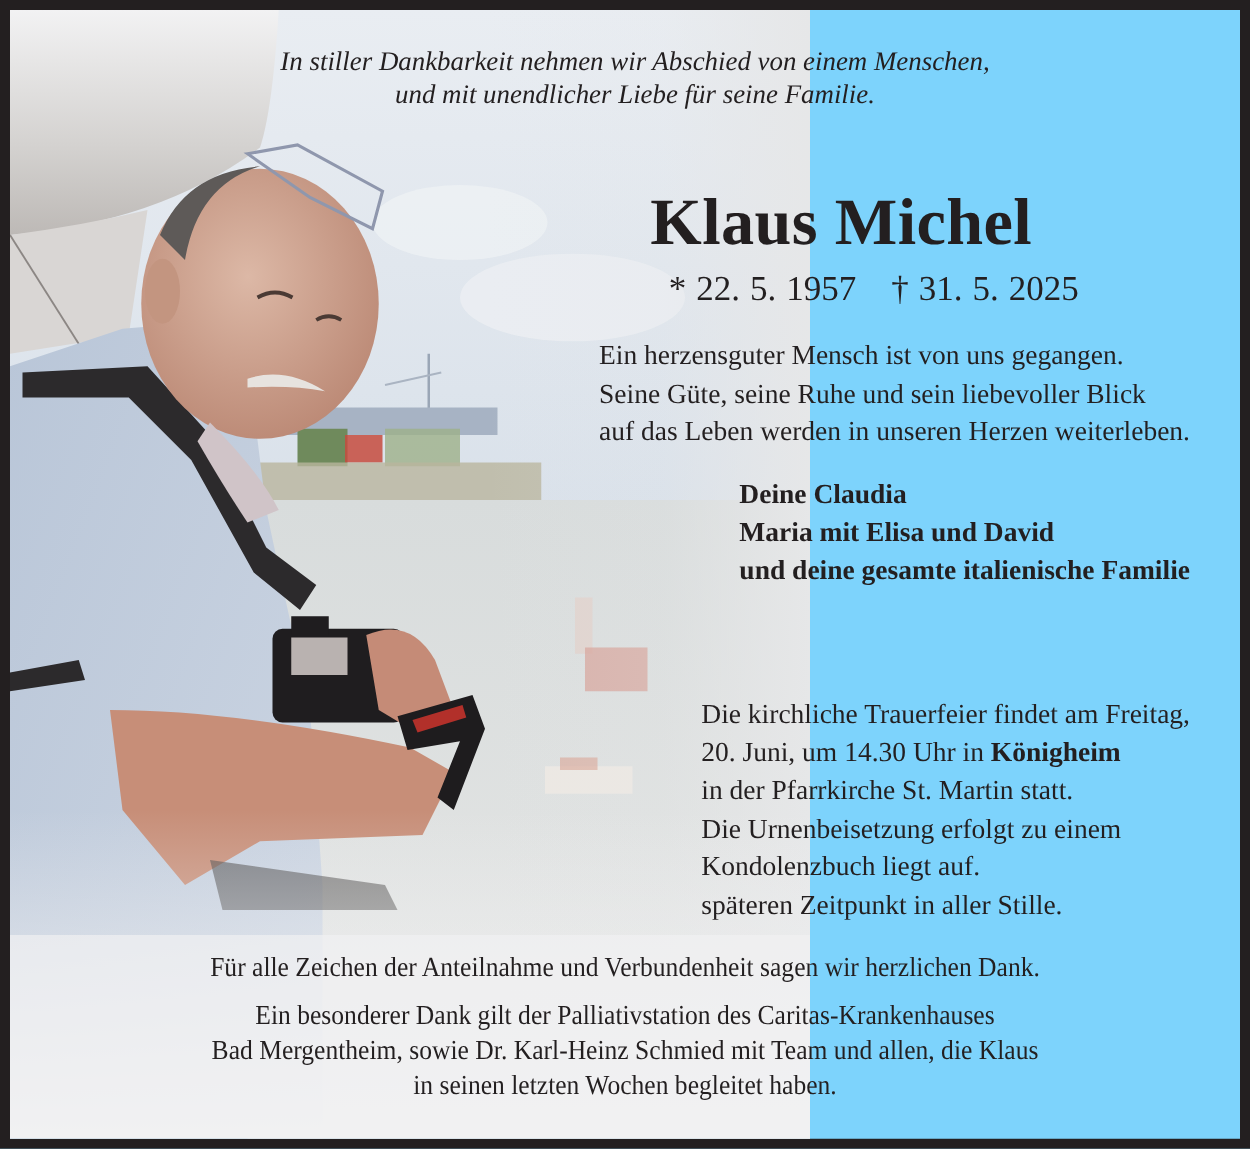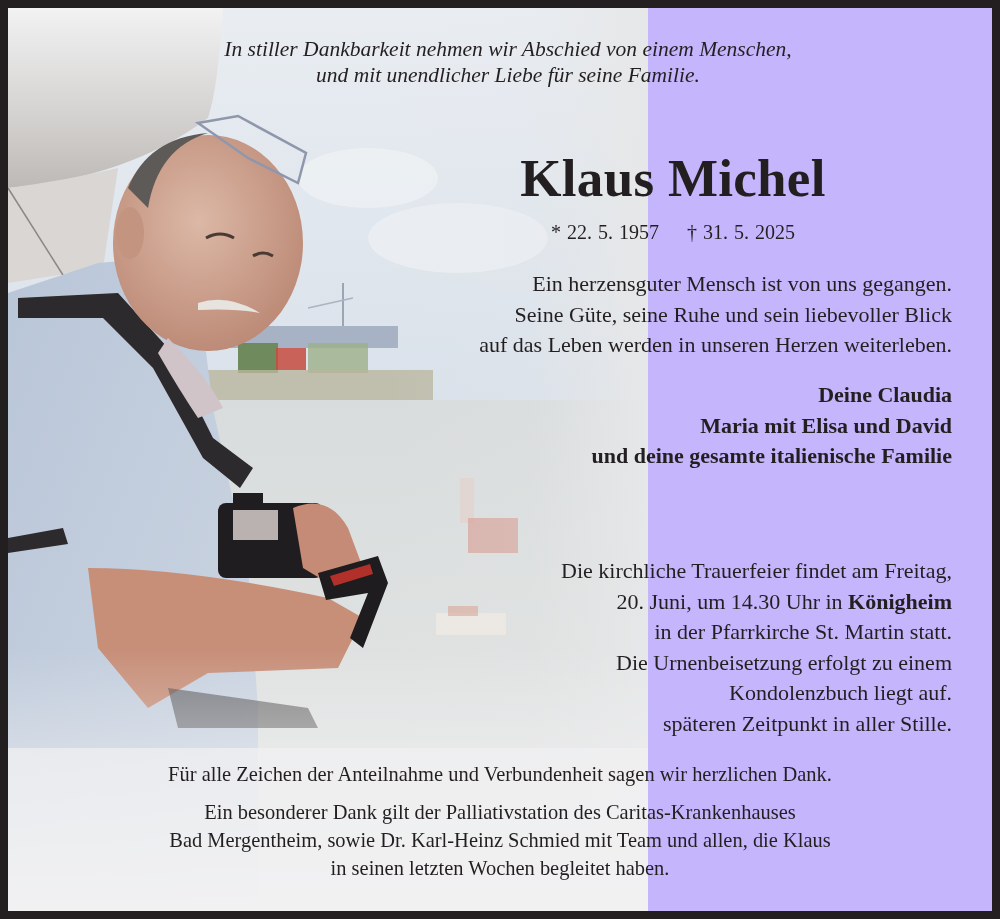--- a/index.html
+++ b/index.html
@@ -7,21 +7,21 @@
       width: 1000px; height: 919px; overflow: hidden;
       background: #ffffff;
       font-family: "Liberation Serif", "DejaVu Serif", serif;
       color: #231f20;
     }
     .ad {
       position: absolute; left: 0; top: 0;
       width: 1000px; height: 919px;
       box-sizing: border-box;
       border: 8px solid #231f20;
-      background: #c4b5fd;
+      background: #7dd3fc;
       overflow: hidden;
     }
     .photo {
       position: absolute; left: 0; top: 0;
       width: 640px; height: 903px;
     }
     .photo svg { display: block; }
     .text-layer { position: absolute; left: 0; top: 0; width: 984px; height: 903px; }
 
     .intro {
@@ -30,28 +30,28 @@
       font-size: 21.5px; line-height: 26px;
     }
     .intro div { white-space: nowrap; }
 
     .name {
       position: absolute; left: 470px; top: 140px; width: 390px;
       text-align: center; font-weight: bold;
       font-size: 53px; line-height: 60px; letter-spacing: 0.3px;
     }
     .dates {
-      position: absolute; left: 470px; top: 211px; width: 390px;
-      text-align: center; font-size: 20px; line-height: 26px;
+      position: absolute; left: 496px; top: 211px; width: 390px;
+      text-align: center; font-size: 28px; line-height: 26px;
       word-spacing: 1px;
     }
     .dates .gap { display: inline-block; width: 28px; }
 
     .right-block {
-      position: absolute; right: 40px; text-align: right;
+      position: absolute; right: 40px; text-align: left;
       font-size: 22px; line-height: 30.5px;
     }
     .right-block div { white-space: nowrap; }
     .b1 { top: 261px; }
     .b2 { top: 372px; }
     .b3 { top: 548px; }
     .bold { font-weight: bold; }
 
     .footer {
       position: absolute; left: 0; width: 984px; text-align: center;

